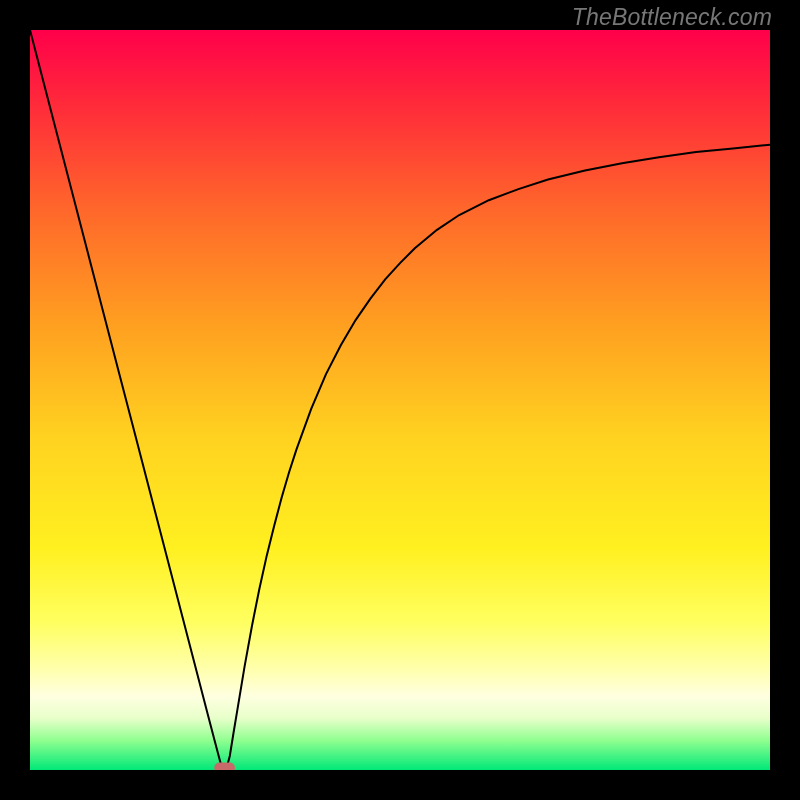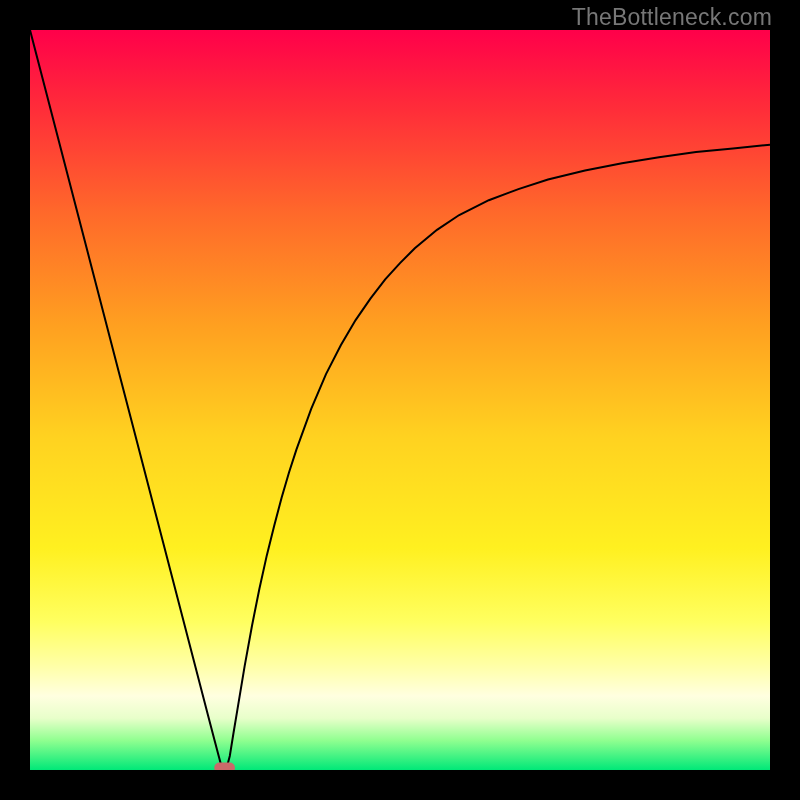--- a/index.html
+++ b/index.html
@@ -27,20 +27,21 @@
   .watermark {
     position: absolute;
     top: 4px;
     right: 28px;
     color: #777;
     font-size: 23px;
     font-weight: 500;
     letter-spacing: 0.2px;
     z-index: 20;
     user-select: none;
+    font-style: italic;
   }
   svg {
     display: block;
   }
 </style>
 </head>
 <body>
 
 <div class="frame">
 

